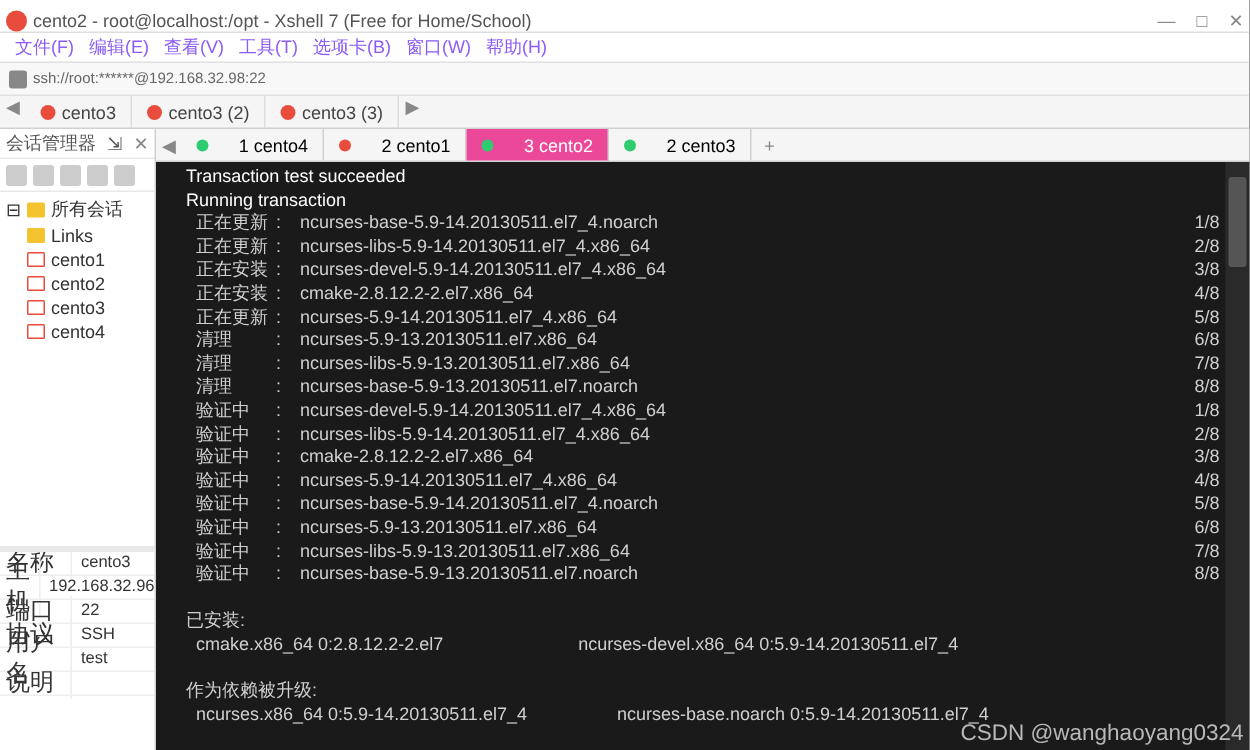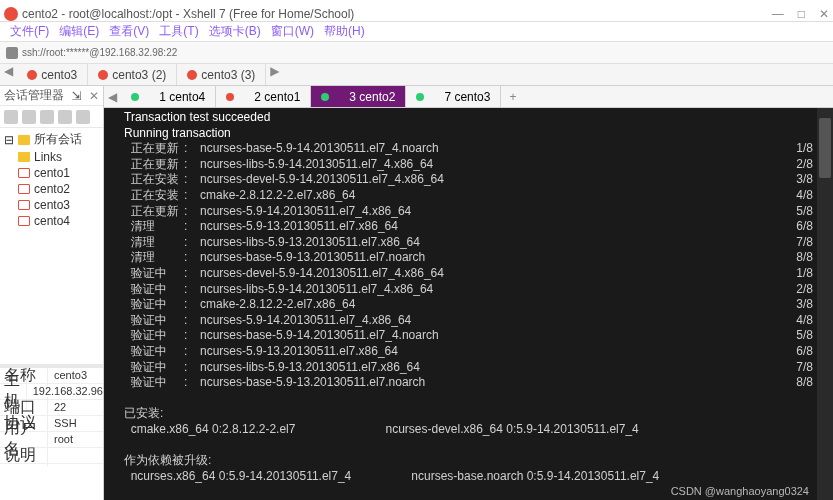--- a/index.html
+++ b/index.html
@@ -29,30 +29,30 @@
 .folder-ico{width:12px;height:10px;background:#f4c430;border-radius:1px}
 .sess-ico{width:12px;height:10px;background:#fff;border:1px solid #e74c3c;border-radius:1px}
 .splitter{height:4px;background:#e8e8e8;cursor:row-resize}
 .props{flex:1;overflow:hidden}
 .prop-row{display:flex;border-bottom:1px solid #eee;height:16px;align-items:center}
 .prop-k{width:48px;padding-left:4px;color:#333;font-size:16px;border-right:1px solid #eee}
 .prop-v{padding-left:6px;color:#333;font-size:11px}
 .right-area{flex:1;display:flex;flex-direction:column;background:#fff}
 .term-tabs{height:22px;display:flex;align-items:center;background:#f5f5f5;border-bottom:1px solid #d0d0d0}
 .term-tab{height:100%;display:flex;align-items:center;padding:0 10px;border-right:1px solid #d0d0d0;gap:20px;font-size:11px}
-.term-tab.active{background:#701a75;color:#fff}
+.term-tab.active{background:#ec4899;color:#fff}
 .dot{width:8px;height:8px;border-radius:50%}
 .dot.g{background:#2ecc71}.dot.r{background:#e74c3c}
 .tab-add{padding:0 8px;color:#888}
 .terminal{flex:1;background:#1a1a1a;color:#d0d0d0;font-family:Consolas,monospace;font-size:12px;padding:2px 20px;overflow:hidden;line-height:1.3;position:relative}
 .tline{white-space:pre;display:flex}
 .tline .l{width:60px;display:inline-block}
 .tline .c{width:16px;display:inline-block}
 .tline .r{margin-left:auto}.white{color:#fff}
-.watermark{position:absolute;right:24px;bottom:2px;color:#b8b8b8;font-size:11px}
+.watermark{position:absolute;right:4px;bottom:2px;color:#b8b8b8;font-size:15px}
 .scrollbar{position:absolute;right:0;top:0;width:16px;height:100%;background:#2a2a2a}
 .scroll-thumb{position:absolute;right:2px;width:12px;height:60px;top:10px;background:#555;border-radius:2px}
 </style>
 </head>
 <body>
 
 <div class="titlebar">
   <span class="title-icon"></span>
   <span class="titlebar-text">cento2 - root@localhost:/opt - Xshell 7 (Free for Home/School)</span>
   <div class="win-btns">
@@ -151,21 +151,21 @@
       <div class="prop-row">
           <div class="prop-k">端口</div>
           <div class="prop-v">22</div>
         </div>
       <div class="prop-row">
           <div class="prop-k">协议</div>
           <div class="prop-v">SSH</div>
         </div>
       <div class="prop-row">
           <div class="prop-k">用户名</div>
-          <div class="prop-v">root</div>
+          <div class="prop-v">test</div>
         </div>
       <div class="prop-row">
           <div class="prop-k">说明</div>
           <div class="prop-v"></div>
         </div>
     </div>
   </div>
 
   <div class="right-area">
     <div class="term-tabs">
@@ -177,21 +177,21 @@
       <div class="term-tab">
           <span class="dot r"></span>
           <span>2 cento1</span>
         </div>
       <div class="term-tab active">
           <span class="dot g"></span>
           <span>3 cento2</span>
         </div>
       <div class="term-tab">
           <span class="dot g"></span>
-          <span>7 cento3</span>
+          <span>2 cento3</span>
         </div>
       <span class="tab-add">+</span>
     </div>
 
     <div class="terminal">
       <div class="scrollbar">
           <div class="scroll-thumb"></div>
         </div>
       <div class="tline white">Transaction test succeeded</div>
       <div class="tline white">Running transaction</div>

